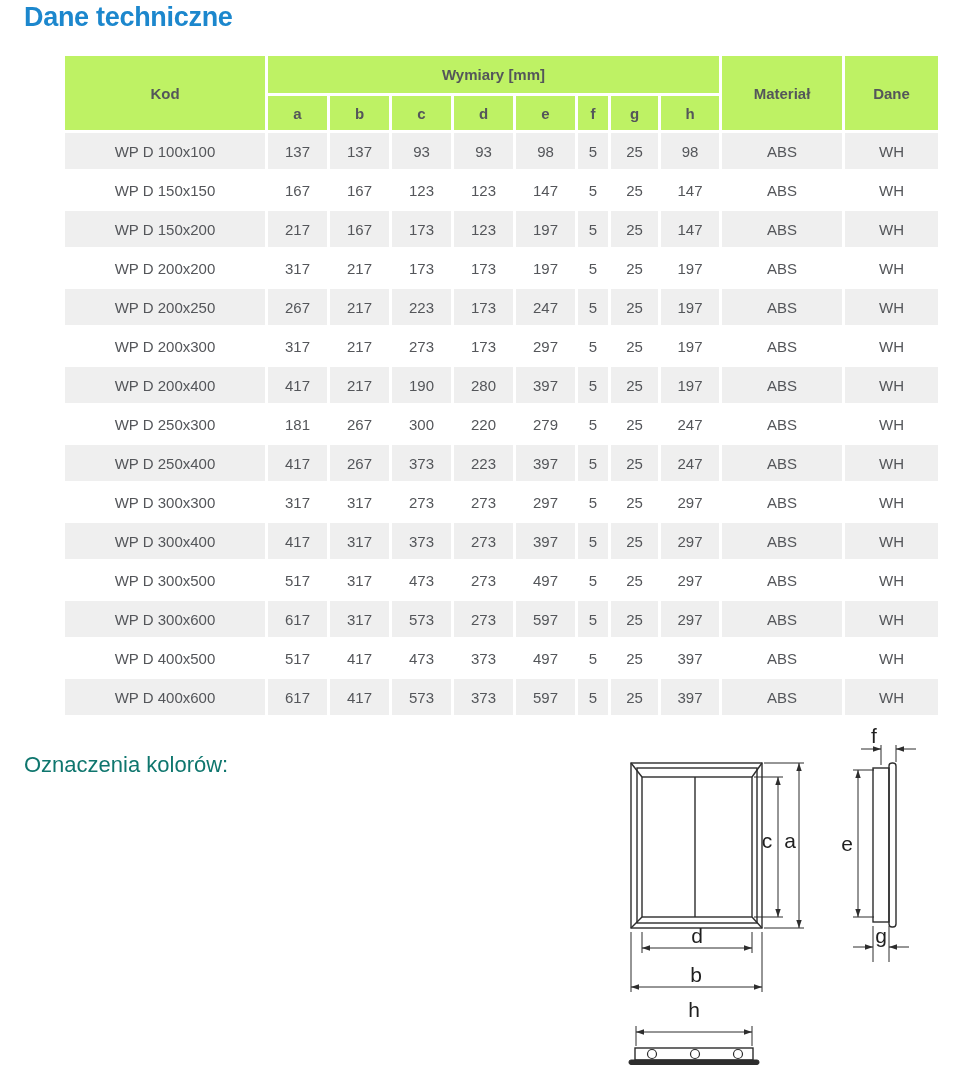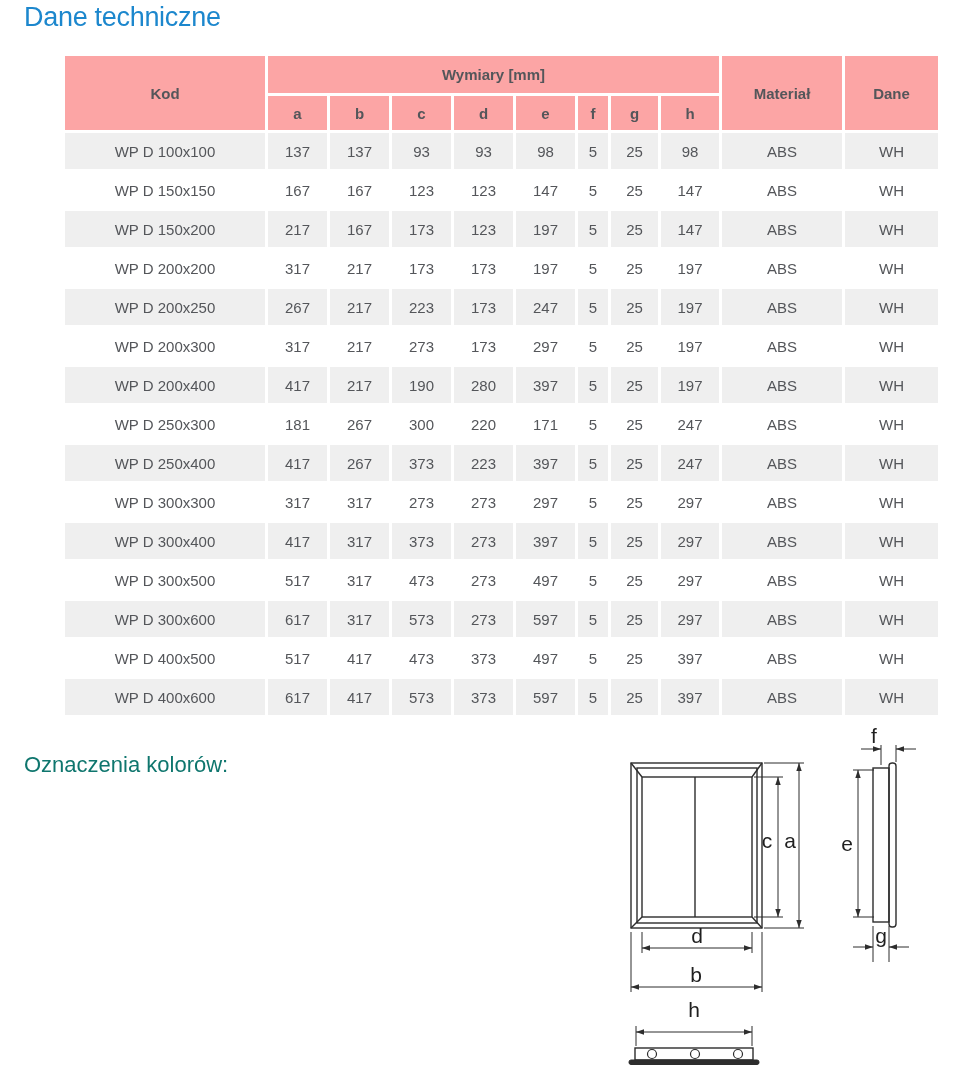--- a/index.html
+++ b/index.html
@@ -5,32 +5,32 @@
   html,body { margin:0; padding:0; }
   body {
     width:971px; height:1080px; position:relative;
     background:#ffffff;
     font-family:"Liberation Sans", sans-serif;
     color:#54565a;
     overflow:hidden;
   }
   .page-title {
     position:absolute; left:24px; top:2px;
-    font-size:27px; font-weight:400; letter-spacing:-0.3px;
+    font-size:27px; font-weight:700; letter-spacing:-0.3px;
     color:#1c87cd;
   }
   .table-wrap { position:absolute; left:62px; top:53px; }
   table.tech {
     border-collapse:separate; border-spacing:3px; table-layout:fixed;
   }
   table.tech th, table.tech td {
     padding:0; text-align:center; vertical-align:middle;
     font-size:15px; color:#54565a; overflow:hidden; white-space:nowrap;
   }
-  table.tech th { background:#fca5a5; font-weight:700; }
+  table.tech th { background:#bef264; font-weight:700; }
   tr.hrow1 th { height:37px; }
   tr.hrow2 th { height:34px; }
   table.tech tbody td { height:36px; background:#ffffff; font-weight:400; }
   table.tech tbody tr.odd td { background:#efefef; }
   .legend {
     position:absolute; left:24px; top:748px;
     font-size:22px; line-height:33px; color:#0f766e;
   }
   svg.drawing { position:absolute; left:602px; top:710px; }
   svg.drawing line, svg.drawing rect.outline, svg.drawing path.outline, svg.drawing circle {
@@ -175,21 +175,21 @@
           <td>197</td>
           <td>ABS</td>
           <td>WH</td>
         </tr>
         <tr class="even">
           <td>WP D 250x300</td>
           <td>181</td>
           <td>267</td>
           <td>300</td>
           <td>220</td>
-          <td>171</td>
+          <td>279</td>
           <td>5</td>
           <td>25</td>
           <td>247</td>
           <td>ABS</td>
           <td>WH</td>
         </tr>
         <tr class="odd">
           <td>WP D 250x400</td>
           <td>417</td>
           <td>267</td>

